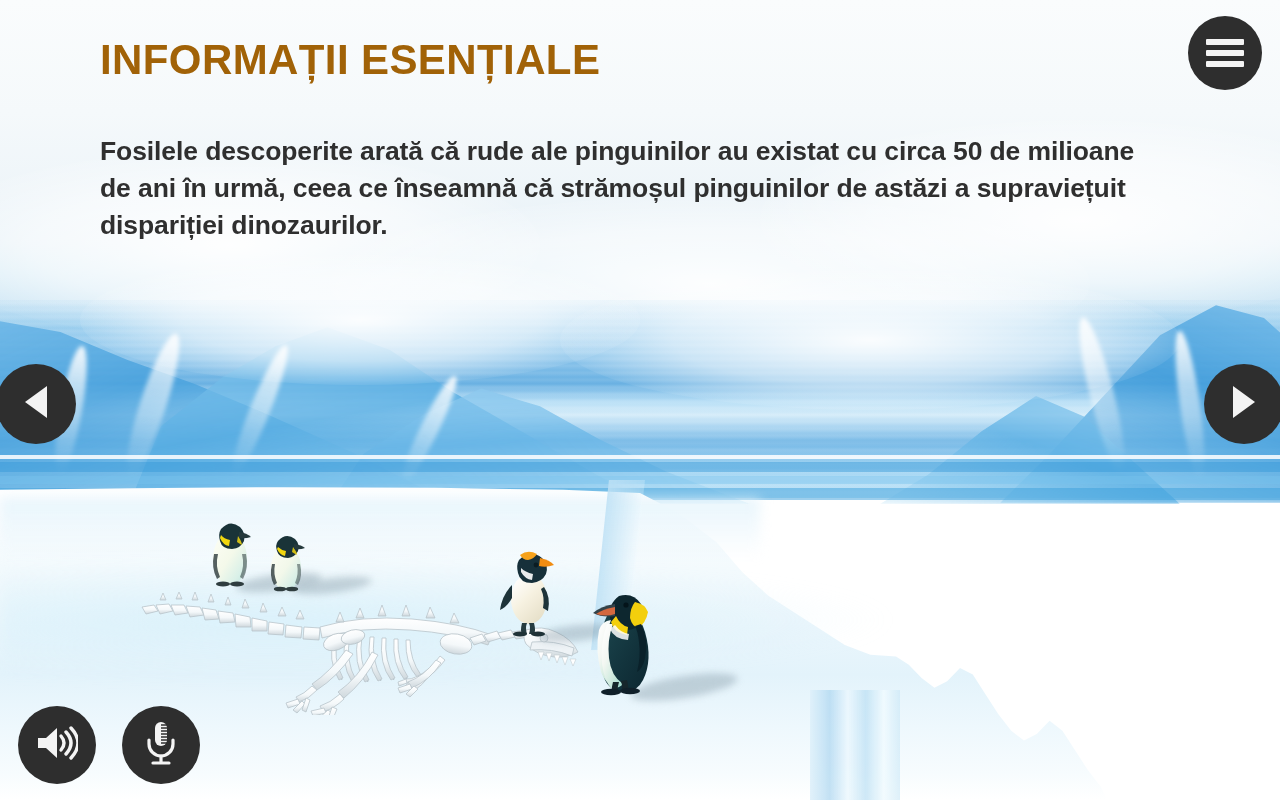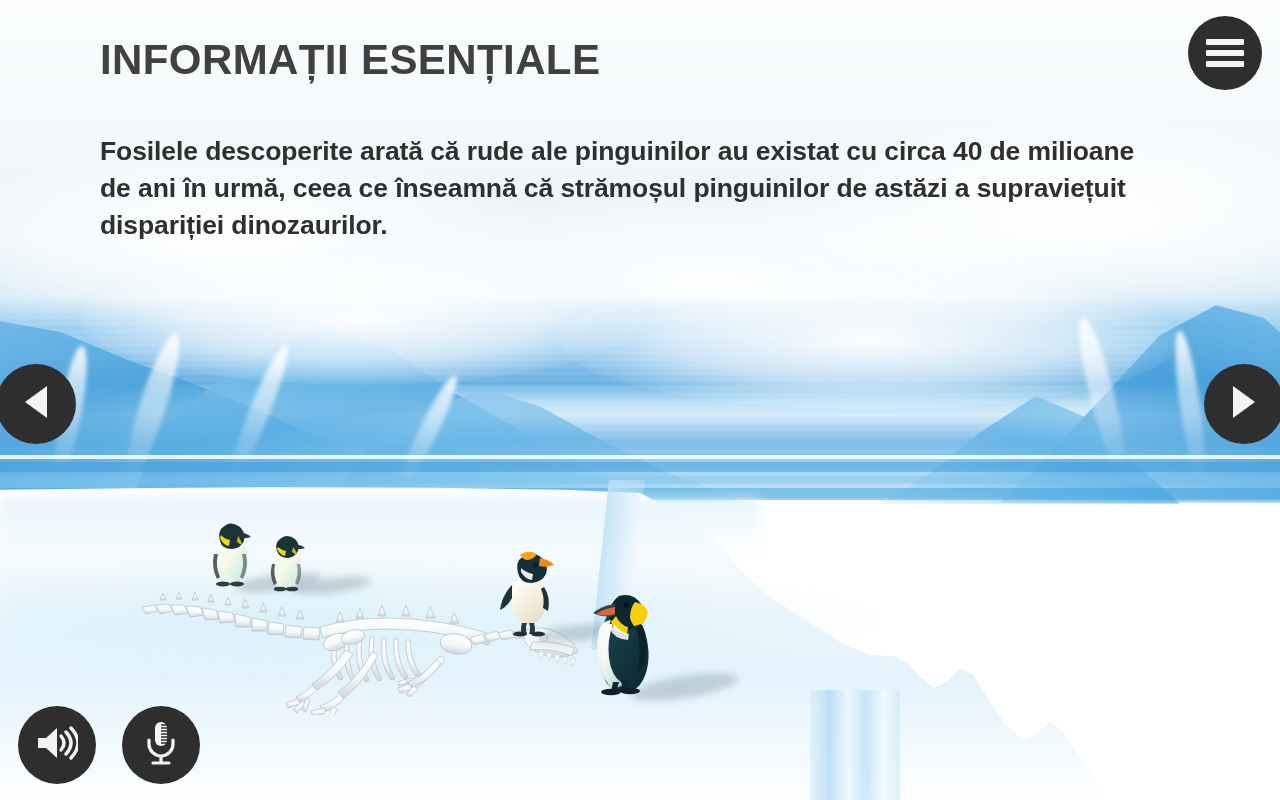--- a/index.html
+++ b/index.html
@@ -202,21 +202,21 @@
   }
   .arrow-glyph { display:block; }
 
   #sound-button { left:18px;  top:706px; width:78px; height:78px; }
   #mic-button   { left:122px; top:706px; width:78px; height:78px; }
 
   
   #page-title {
     position:absolute; left:100px; top:36px;
     font-size:42px; font-weight:bold; letter-spacing:.4px;
-    color:#404040; line-height:1.15; white-space:nowrap;
+    color:#a16207; line-height:1.15; white-space:nowrap;
   }
   #body-text {
     position:absolute; left:100px; top:133px; width:1050px;
     font-size:26.5px; font-weight:bold; line-height:37px;
     color:#2f2f2f; letter-spacing:-.1px;
   }
 </style>
 </head>
 <body>
 
@@ -481,21 +481,21 @@
       <path d="M56 44 q8 16 4 34 q-2 10 -8 14 q4 -16 2 -30 q-1 -10 -4 -16z" fill="#0a212a"></path>
 
       <path d="M28 102 q-2 8 -1 11 l6 0 q-1 -6 1 -11z" fill="#16262b"></path>
       <path d="M42 100 q2 8 1 12 l-6 0 q1 -6 -1 -11z" fill="#16262b"></path>
       <ellipse cx="26" cy="112" rx="10" ry="3.2" fill="#10202a"></ellipse>
       <ellipse cx="45" cy="111" rx="10" ry="3.2" fill="#10202a"></ellipse>
     </svg>
   </div>
 
   <h1 id="page-title">INFORMAȚII ESENȚIALE</h1>
-  <p id="body-text">Fosilele descoperite arată că rude ale pinguinilor au existat cu circa 40 de milioane de ani în urmă, ceea ce înseamnă că strămoșul pinguinilor de astăzi a supraviețuit dispariției dinozaurilor.</p>
+  <p id="body-text">Fosilele descoperite arată că rude ale pinguinilor au existat cu circa 50 de milioane de ani în urmă, ceea ce înseamnă că strămoșul pinguinilor de astăzi a supraviețuit dispariției dinozaurilor.</p>
 
   <div class="btn-circle" id="menu-button">
     <span class="burger-bars">
       <i></i>
         <i></i>
         <i></i>
     </span>
   </div>
 
   <div class="btn-circle" id="prev-button">

